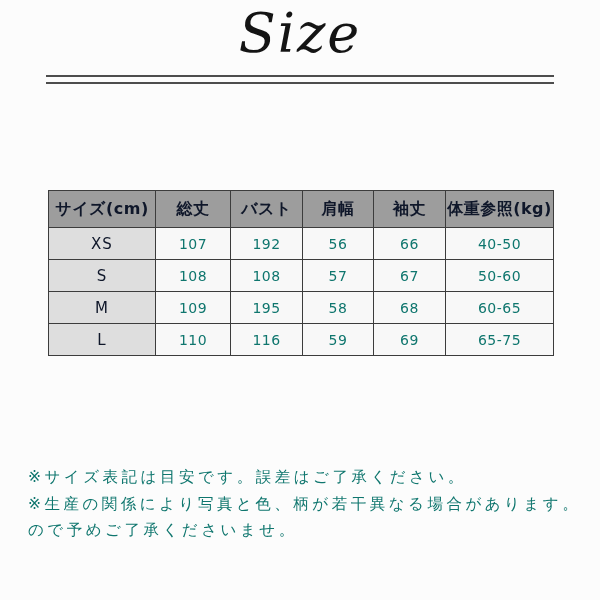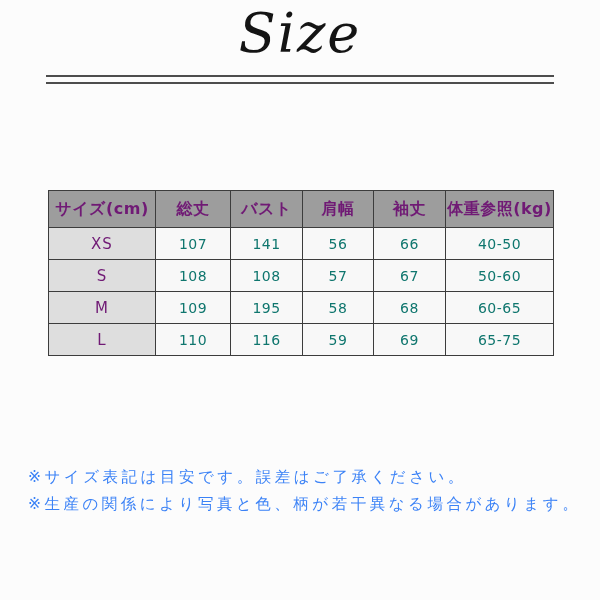--- a/index.html
+++ b/index.html
@@ -43,21 +43,21 @@
     left: 48px;
     top: 190px;
     width: 505px;
     border-collapse: collapse;
     table-layout: fixed;
   }
   .size-table th, .size-table td {
     border: 1.5px solid #3c3c3c;
     text-align: center;
     vertical-align: middle;
-    color: #701a75;
+    color: #0f172a;
   }
   .size-table thead th {
     background: #9d9d9d;
     height: 37px;
     font-size: 16px;
     font-weight: 700;
     letter-spacing: 0.5px;
   }
   .size-table tbody th {
     background: #dedede;
@@ -73,21 +73,21 @@
     font-weight: 400;
     color: #0f766e;
     letter-spacing: 0.5px;
   }
 
   .notes {
     position: absolute;
     left: 28px;
     top: 464px;
     right: 10px;
-    color: #3b82f6;
+    color: #0f766e;
     font-size: 15.5px;
     line-height: 26.6px;
     letter-spacing: 3.5px;
     white-space: nowrap;
   }
 </style>
 </head>
 <body>
 
 <div class="screen">
@@ -112,21 +112,21 @@
         <th>バスト</th>
         <th>肩幅</th>
         <th>袖丈</th>
         <th>体重参照(kg)</th>
       </tr>
     </thead>
     <tbody>
       <tr>
         <th>XS</th>
         <td>107</td>
-        <td>141</td>
+        <td>192</td>
         <td>56</td>
         <td>66</td>
         <td>40-50</td>
       </tr>
       <tr>
         <th>S</th>
         <td>108</td>
         <td>108</td>
         <td>57</td>
         <td>67</td>
@@ -147,15 +147,16 @@
         <td>59</td>
         <td>69</td>
         <td>65-75</td>
       </tr>
     </tbody>
   </table>
 
   <div class="notes">
     <div>※サイズ表記は目安です。誤差はご了承ください。</div>
     <div>※生産の関係により写真と色、柄が若干異なる場合があります。</div>
+    <div>ので予めご了承くださいませ。</div>
   </div>
 
 </div>
 
 </body></html>

